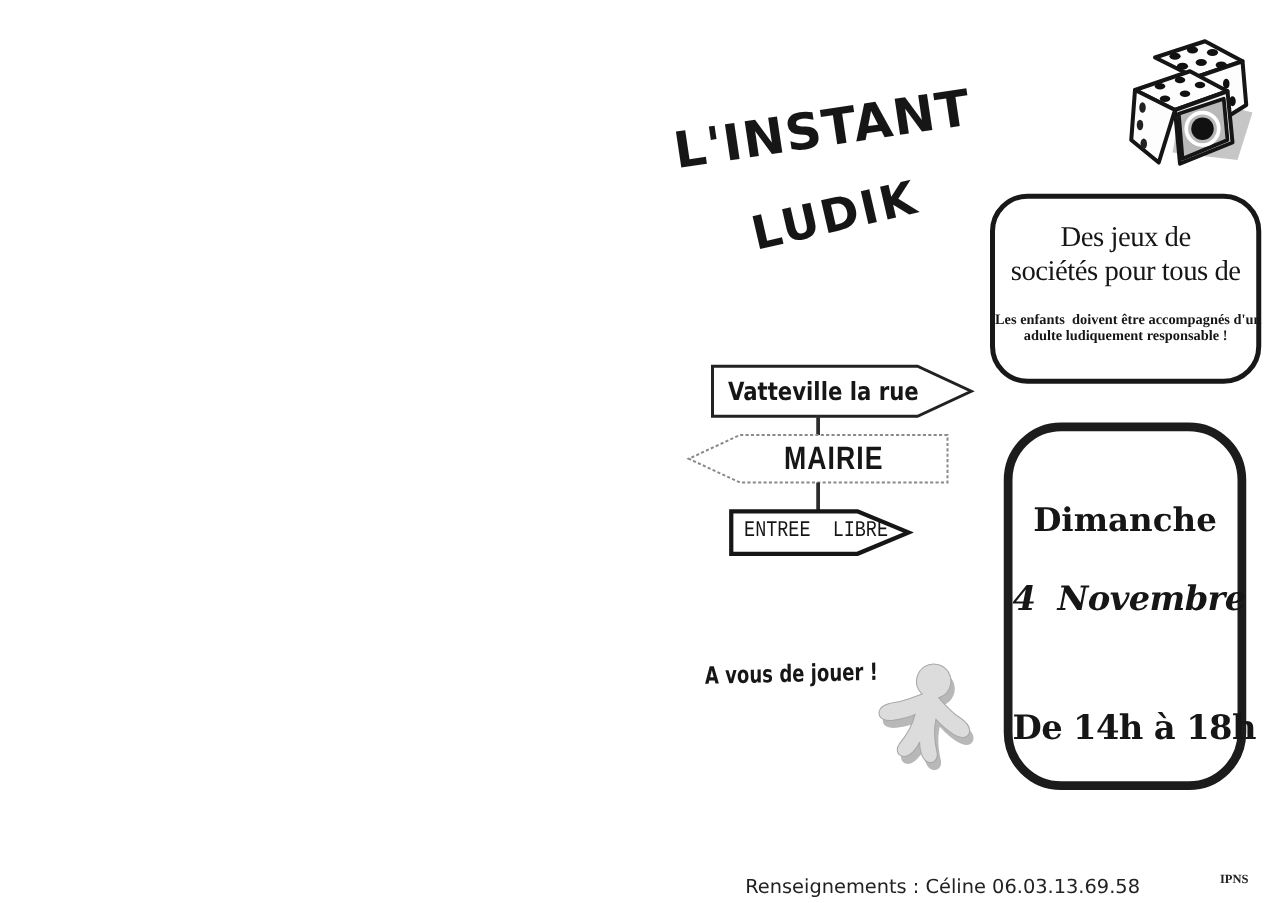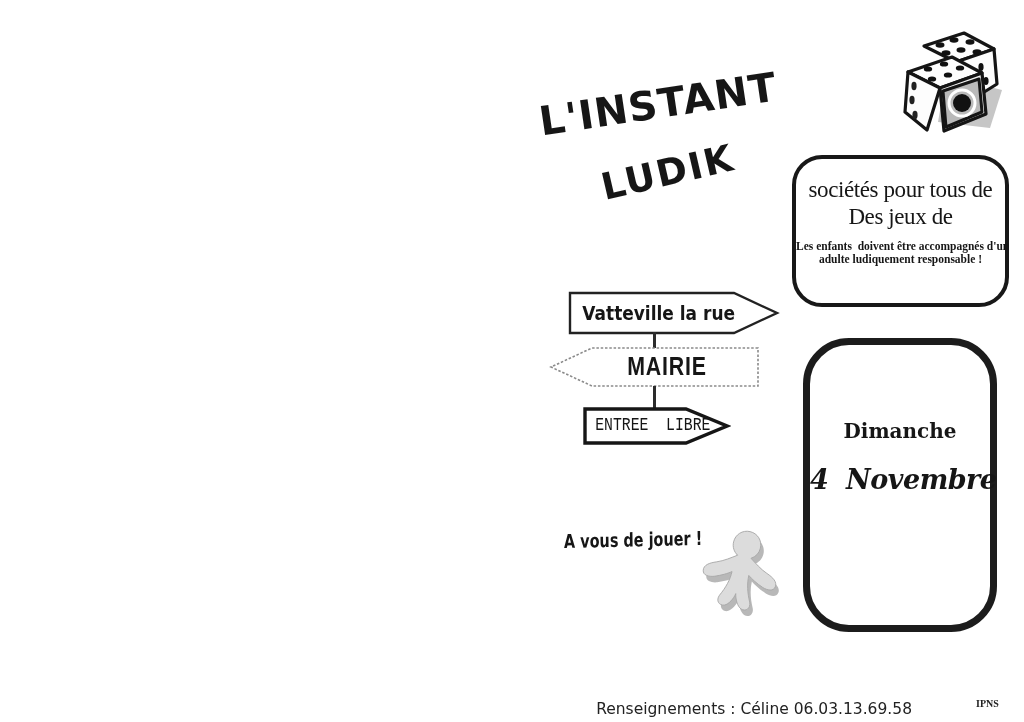--- a/index.html
+++ b/index.html
@@ -32,21 +32,21 @@
     text-align:center; padding-top:17px;
   }
   .ib-line {
     font-family:"Liberation Serif", serif; font-size:23px; line-height:27px;
     letter-spacing:-0.4px; white-space:pre; color:#161616;
   }
   .ib-note {
     font-family:"Liberation Serif", serif; font-weight:bold;
     font-size:11.5px; line-height:13px; white-space:pre; color:#161616;
   }
-  .ib-note-wrap { margin-top:10px; }
+  .ib-note-wrap { margin-top:20px; }
 
   
   .sign-svg { display:block; }
   .sign-label { text-align:center; white-space:pre; color:#161616; }
   .lbl-vatteville {
     left:570px; top:301px; width:164px;
     font-family:"DejaVu Sans", sans-serif; font-weight:bold;
     font-size:20px; line-height:24px; transform:scaleX(0.85);
   }
   .lbl-mairie {
@@ -76,21 +76,21 @@
   .event-box {
     left:803px; top:338px; width:194px; height:294px;
     border:7px solid #1c1c1c; border-radius:46px;
     box-sizing:border-box; background:#fff;
   }
   .eb-line {
     position:absolute; left:0; width:100%; text-align:center;
     font-family:"DejaVu Serif", serif; font-weight:bold;
     white-space:pre; color:#161616;
   }
-  .eb-day  { top:70px;  font-size:20px; line-height:32px; }
+  .eb-day  { top:56px;  font-size:26px; line-height:32px; }
   .eb-date { top:118px; font-size:27px; line-height:33px; letter-spacing:-0.5px;font-style:italic; }
   .eb-time { top:221px; font-size:27px; line-height:33px; letter-spacing:-0.5px; }
 
   
   .contact {
     top:664px; right:112px; text-align:right;
     font-family:"DejaVu Sans", sans-serif; font-size:15.5px; line-height:18px;
     white-space:pre; color:#222222;
   }
   .imprint {
@@ -139,22 +139,22 @@
       <ellipse cx="68" cy="51" rx="4.2" ry="2.6"></ellipse>
     </g>
     <g fill="#222222">
       <ellipse cx="34" cy="62" rx="2.6" ry="4.2"></ellipse>
         <ellipse cx="32" cy="76" rx="2.6" ry="4.2"></ellipse>
       <ellipse cx="35" cy="91" rx="2.6" ry="4.2"></ellipse>
     </g>
   </svg>
 
   <div class="abs info-box">
+    <div class="ib-line">Des jeux de</div>
     <div class="ib-line">sociétés pour tous de</div>
-    <div class="ib-line">Des jeux de</div>
     <div class="ib-note-wrap">
       <div class="ib-note">Les enfants  doivent être accompagnés d'un</div>
       <div class="ib-note">adulte ludiquement responsable !</div>
     </div>
   </div>
 
   <svg class="abs sign-svg" style="left:568px; top:291px;" width="212" height="44" viewBox="0 0 212 44">
     <polygon points="2,2 166,2 209,22 166,42 2,42" fill="#ffffff" stroke="#222222" stroke-width="2.4" stroke-linejoin="miter"></polygon>
   </svg>
   <div class="abs sign-label lbl-vatteville">Vatteville la rue</div>
@@ -178,20 +178,21 @@
   <svg class="abs" style="left:698px; top:520px;" width="86" height="102" viewBox="0 0 100 110">
     <g transform="rotate(13 50 55)">
       <path transform="translate(5,6)" fill="#b8b8b8" d="M50 8 C59 8 66 15 66 24 C66 30 63 35 58 38 C64 42 72 48 80 51 C88 54 94 58 93 64 C92 70 85 70 79 68 C71 65 64 61 60 58 C60 68 63 78 68 88 C71 95 66 100 60 98 C55 96 51 88 50 82 C49 88 45 96 40 98 C34 100 29 95 32 88 C37 78 40 68 40 58 C36 61 29 65 21 68 C15 70 8 70 7 64 C6 58 12 54 20 51 C28 48 36 42 42 38 C37 35 34 30 34 24 C34 15 41 8 50 8 Z"></path>
       <path fill="#dcdcdc" stroke="#a8a8a8" stroke-width="1" d="M50 8 C59 8 66 15 66 24 C66 30 63 35 58 38 C64 42 72 48 80 51 C88 54 94 58 93 64 C92 70 85 70 79 68 C71 65 64 61 60 58 C60 68 63 78 68 88 C71 95 66 100 60 98 C55 96 51 88 50 82 C49 88 45 96 40 98 C34 100 29 95 32 88 C37 78 40 68 40 58 C36 61 29 65 21 68 C15 70 8 70 7 64 C6 58 12 54 20 51 C28 48 36 42 42 38 C37 35 34 30 34 24 C34 15 41 8 50 8 Z"></path>
     </g>
   </svg>
 
   <div class="abs event-box">
     <div class="eb-line eb-day">Dimanche</div>
     <div class="eb-line eb-date">4  Novembre</div>
+    <div class="eb-line eb-time">De 14h à 18h</div>
   </div>
 
   <div class="abs contact">
     <div>Renseignements : Céline 06.03.13.69.58</div>
     
   </div>
 
   <div class="abs imprint">IPNS</div>
 
 </div>

